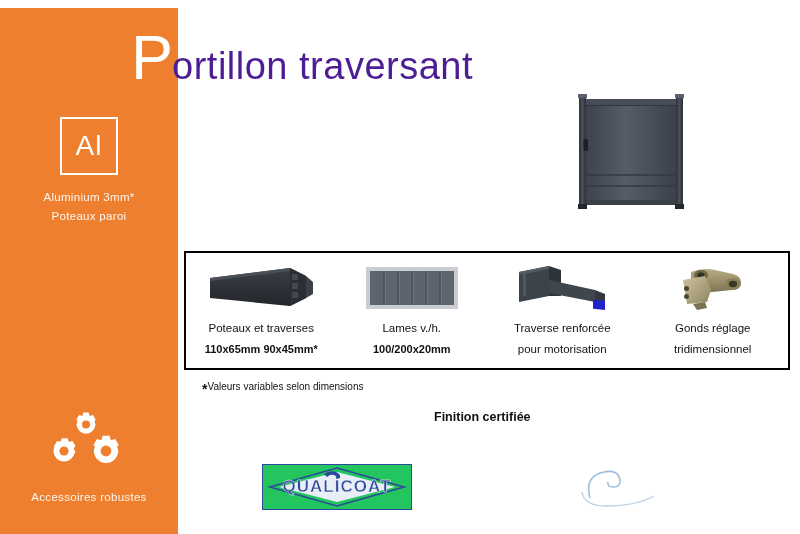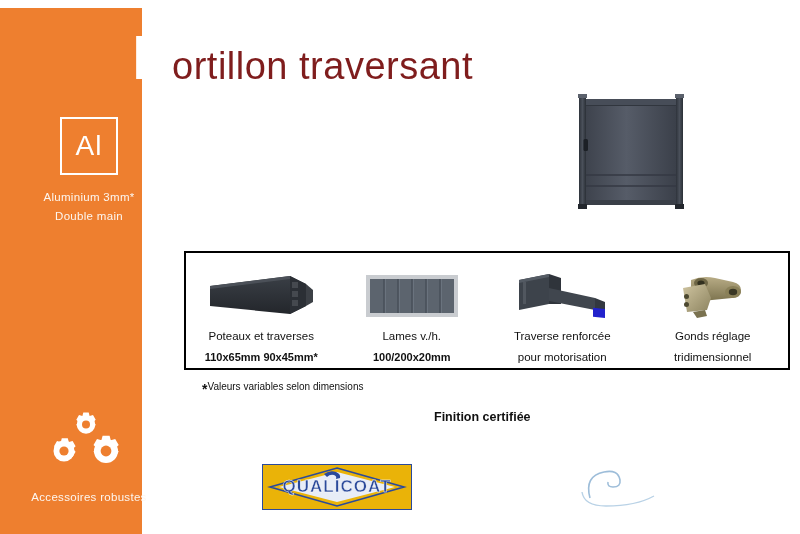--- a/index.html
+++ b/index.html
@@ -9,21 +9,21 @@
     font-family:"Liberation Sans", sans-serif;
     overflow:hidden;
     position:relative;
   }
   .page{position:absolute;inset:0;background:#ffffff;}
 
   
   .sidebar{
     position:absolute;
     left:0;top:8px;
-    width:142px;height:526px;
+    width:178px;height:526px;
     background:#ee7f2f;
     z-index:2;
   }
   .sidebar-inner{
     position:relative;width:100%;height:100%;
   }
   .feature{
     position:absolute;
     left:0;width:178px;
     text-align:center;
@@ -67,21 +67,21 @@
   .title .cap{
     font-size:63px;
     color:#ffffff;
     font-weight:400;
     line-height:1;
     vertical-align:baseline;
     letter-spacing:-1px;
   }
   .title .rest{
     font-size:38px;
-    color:#7f1d1d;
+    color:#4c1d95;
     font-weight:400;
     line-height:1;
     letter-spacing:.5px;
   }
 
   
   .gate-photo{
     position:absolute;
     left:566px;top:82px;
     width:130px;height:137px;
@@ -95,21 +95,21 @@
     width:606px;height:119px;
     border:2px solid #000000;
     box-sizing:border-box;
     background:#ffffff;
     display:flex;
   }
   .pcell{
     flex:1;
     display:flex;flex-direction:column;
     align-items:center;
-    padding-top:15px;
+    padding-top:7px;
     box-sizing:border-box;
   }
   .pimg{height:55px;display:flex;align-items:center;justify-content:center;}
   .pl1{
     font-size:11.5px;color:#111;margin-top:6px;
     text-align:center;line-height:1.35;white-space:nowrap;
   }
   .pl2{
     font-size:11px;color:#111;font-weight:bold;margin-top:5px;
     text-align:left;line-height:1.35;white-space:nowrap;
@@ -129,21 +129,21 @@
     position:absolute;left:434px;top:410px;
     font-size:12.5px;font-weight:bold;color:#111;
   }
 
   
   .logo-qualicoat{
     position:absolute;left:262px;top:464px;
     width:150px;height:46px;
     border:1.5px solid #2b4a9b;
     box-sizing:border-box;
-    background:#eab308;
+    background:#22c55e;
     display:flex;align-items:center;justify-content:center;
   }
   .logo-qualimarine{
     position:absolute;left:560px;top:466px;
     width:150px;height:42px;
     display:flex;align-items:center;justify-content:center;
   }
   .qc-text{
     position:absolute;
     font-size:17px;font-weight:bold;letter-spacing:1px;
@@ -167,21 +167,21 @@
   <div class="sidebar">
     <div class="sidebar-inner">
 
       <div class="feature f1">
         <div class="icon-wrap">
           <div class="al-box">
             <span>Al</span>
           </div>
         </div>
         <div class="flabel">Aluminium 3mm*</div>
-        <div class="flabel">Double main</div>
+        <div class="flabel">Poteaux paroi</div>
       </div>
 
 
       <div class="feature f3">
         <div class="icon-wrap">
           <svg width="84" height="70" viewBox="0 0 84 70">
             <g fill="#ffffff">
 
               <path d="M32 4 l3.4 .9 .9-3.4 h5.4 l.9 3.4 3.4-.9 2.7 4.7-2.5 2.5 2.5 2.5-2.7 4.7-3.4-.9-.9 3.4h-5.4l-.9-3.4-3.4 .9-2.7-4.7 2.5-2.5-2.5-2.5z"></path>
               <circle cx="39" cy="13.5" r="9.2"></circle>

